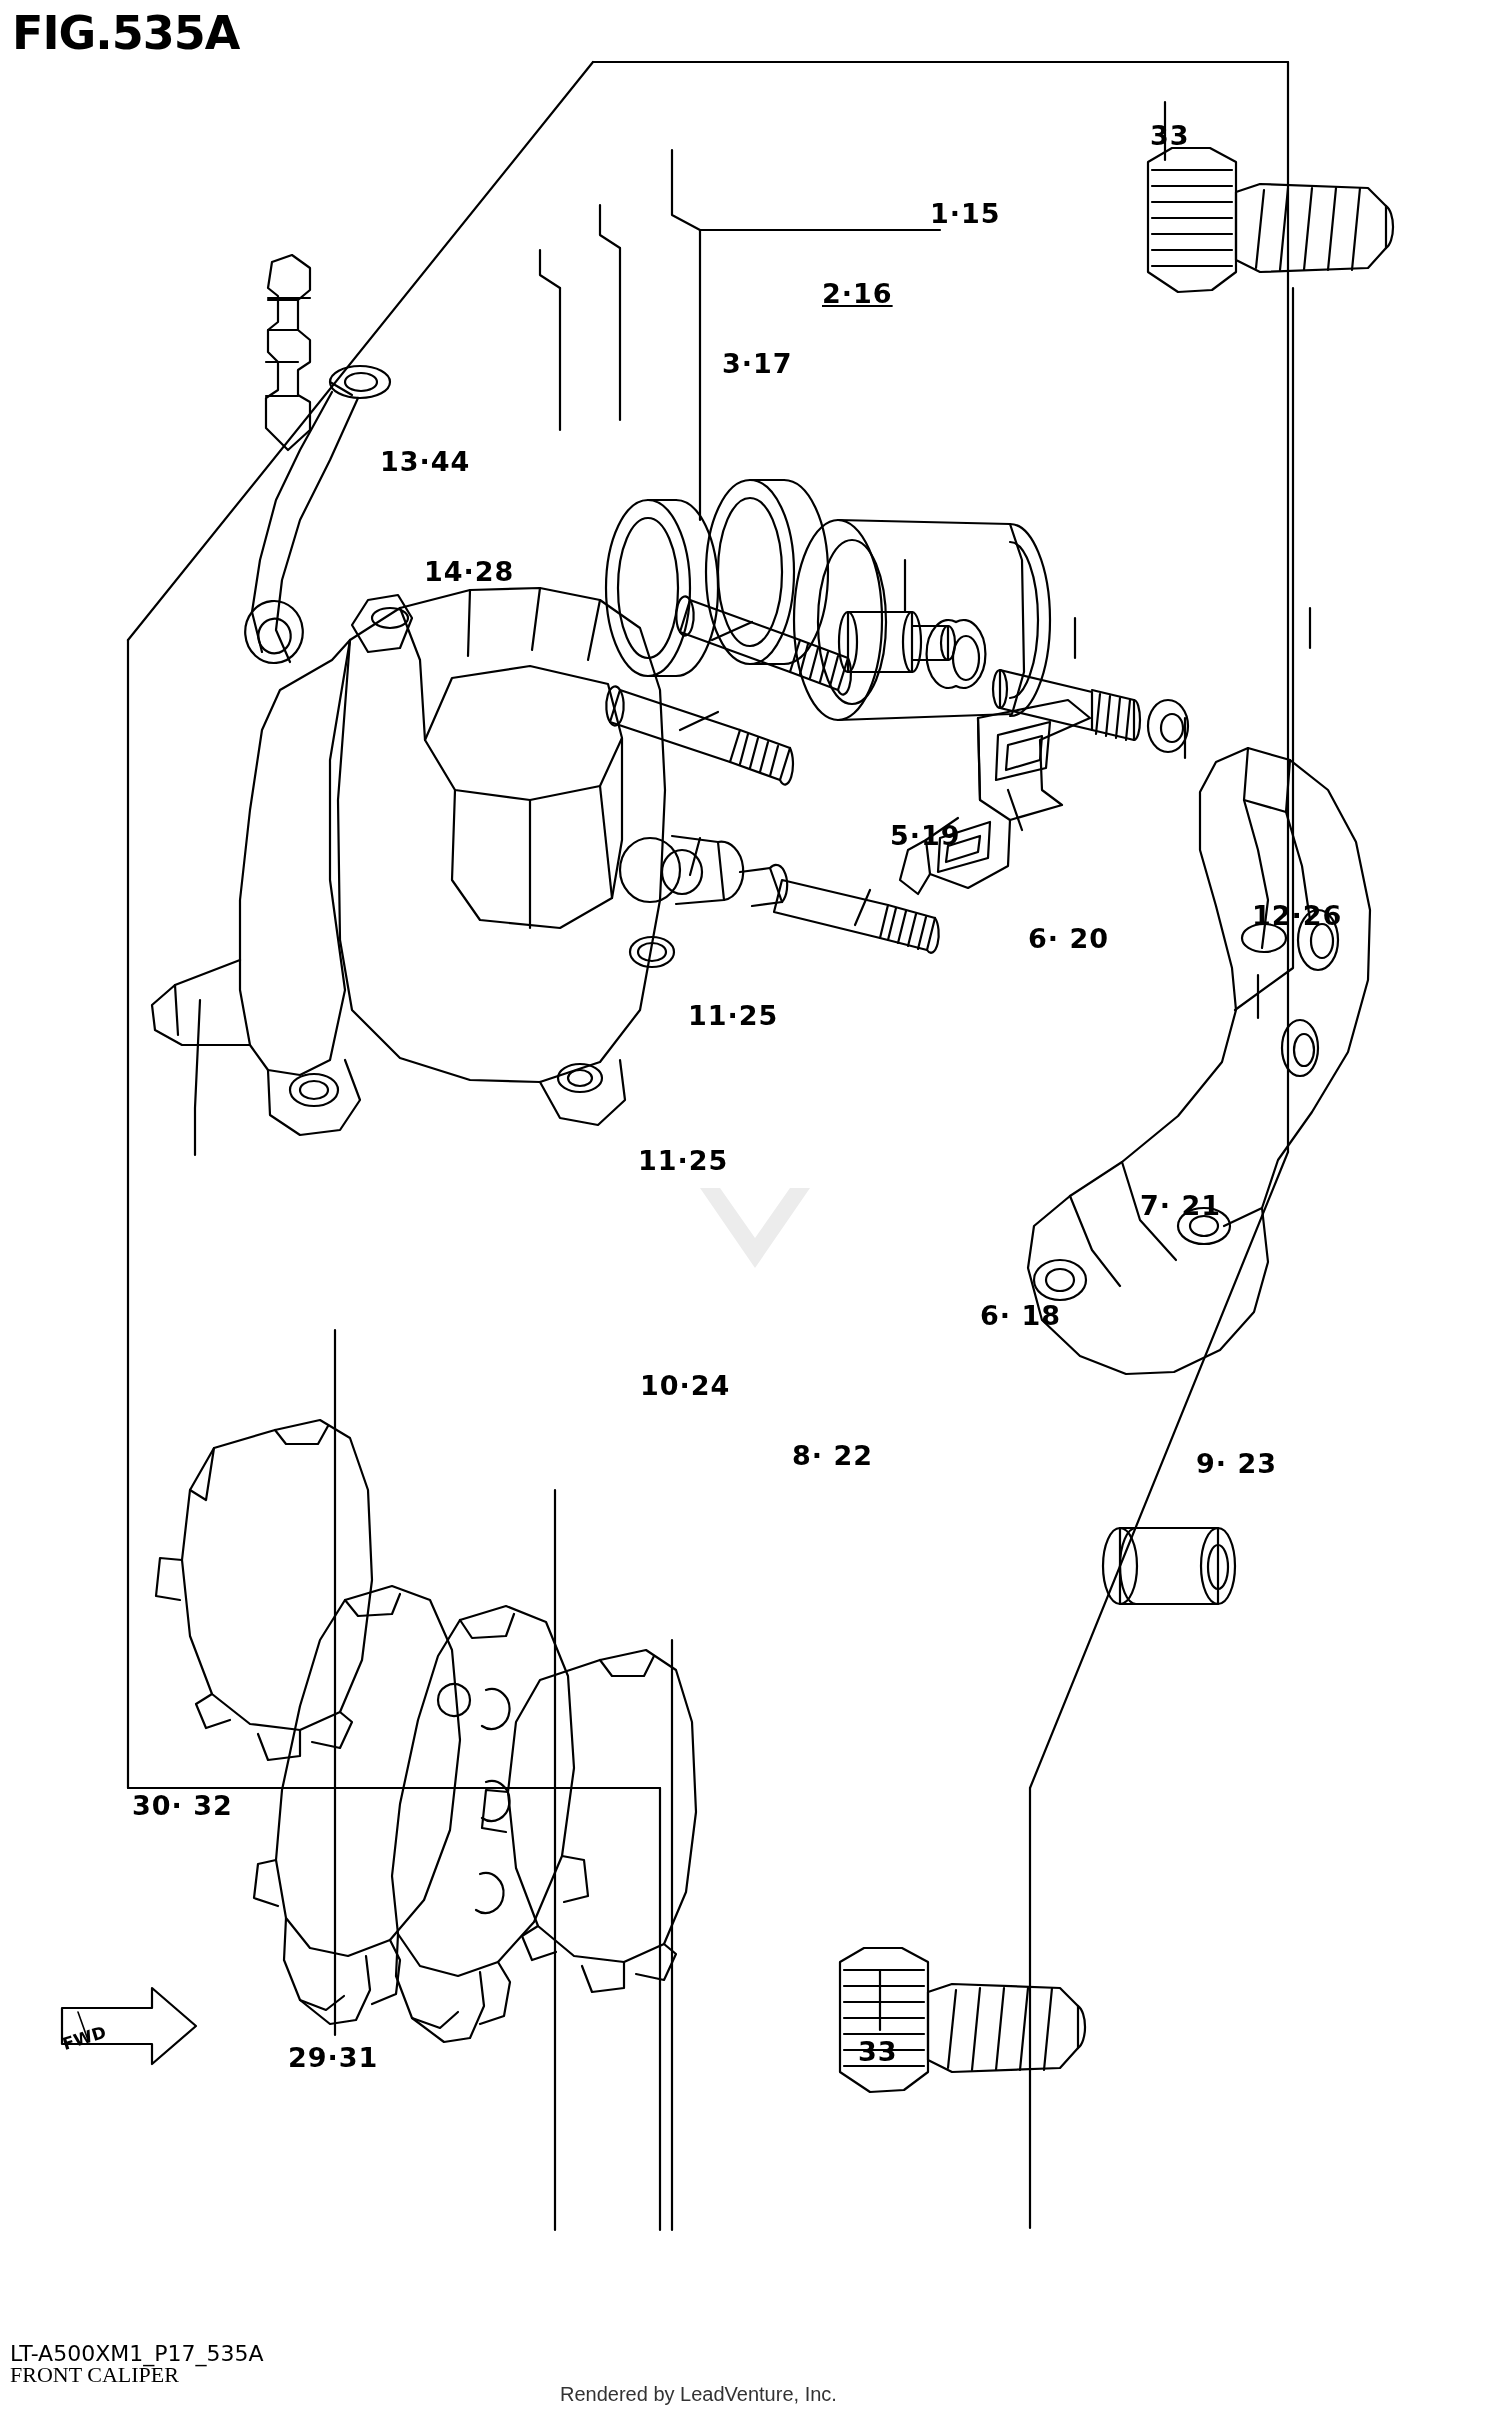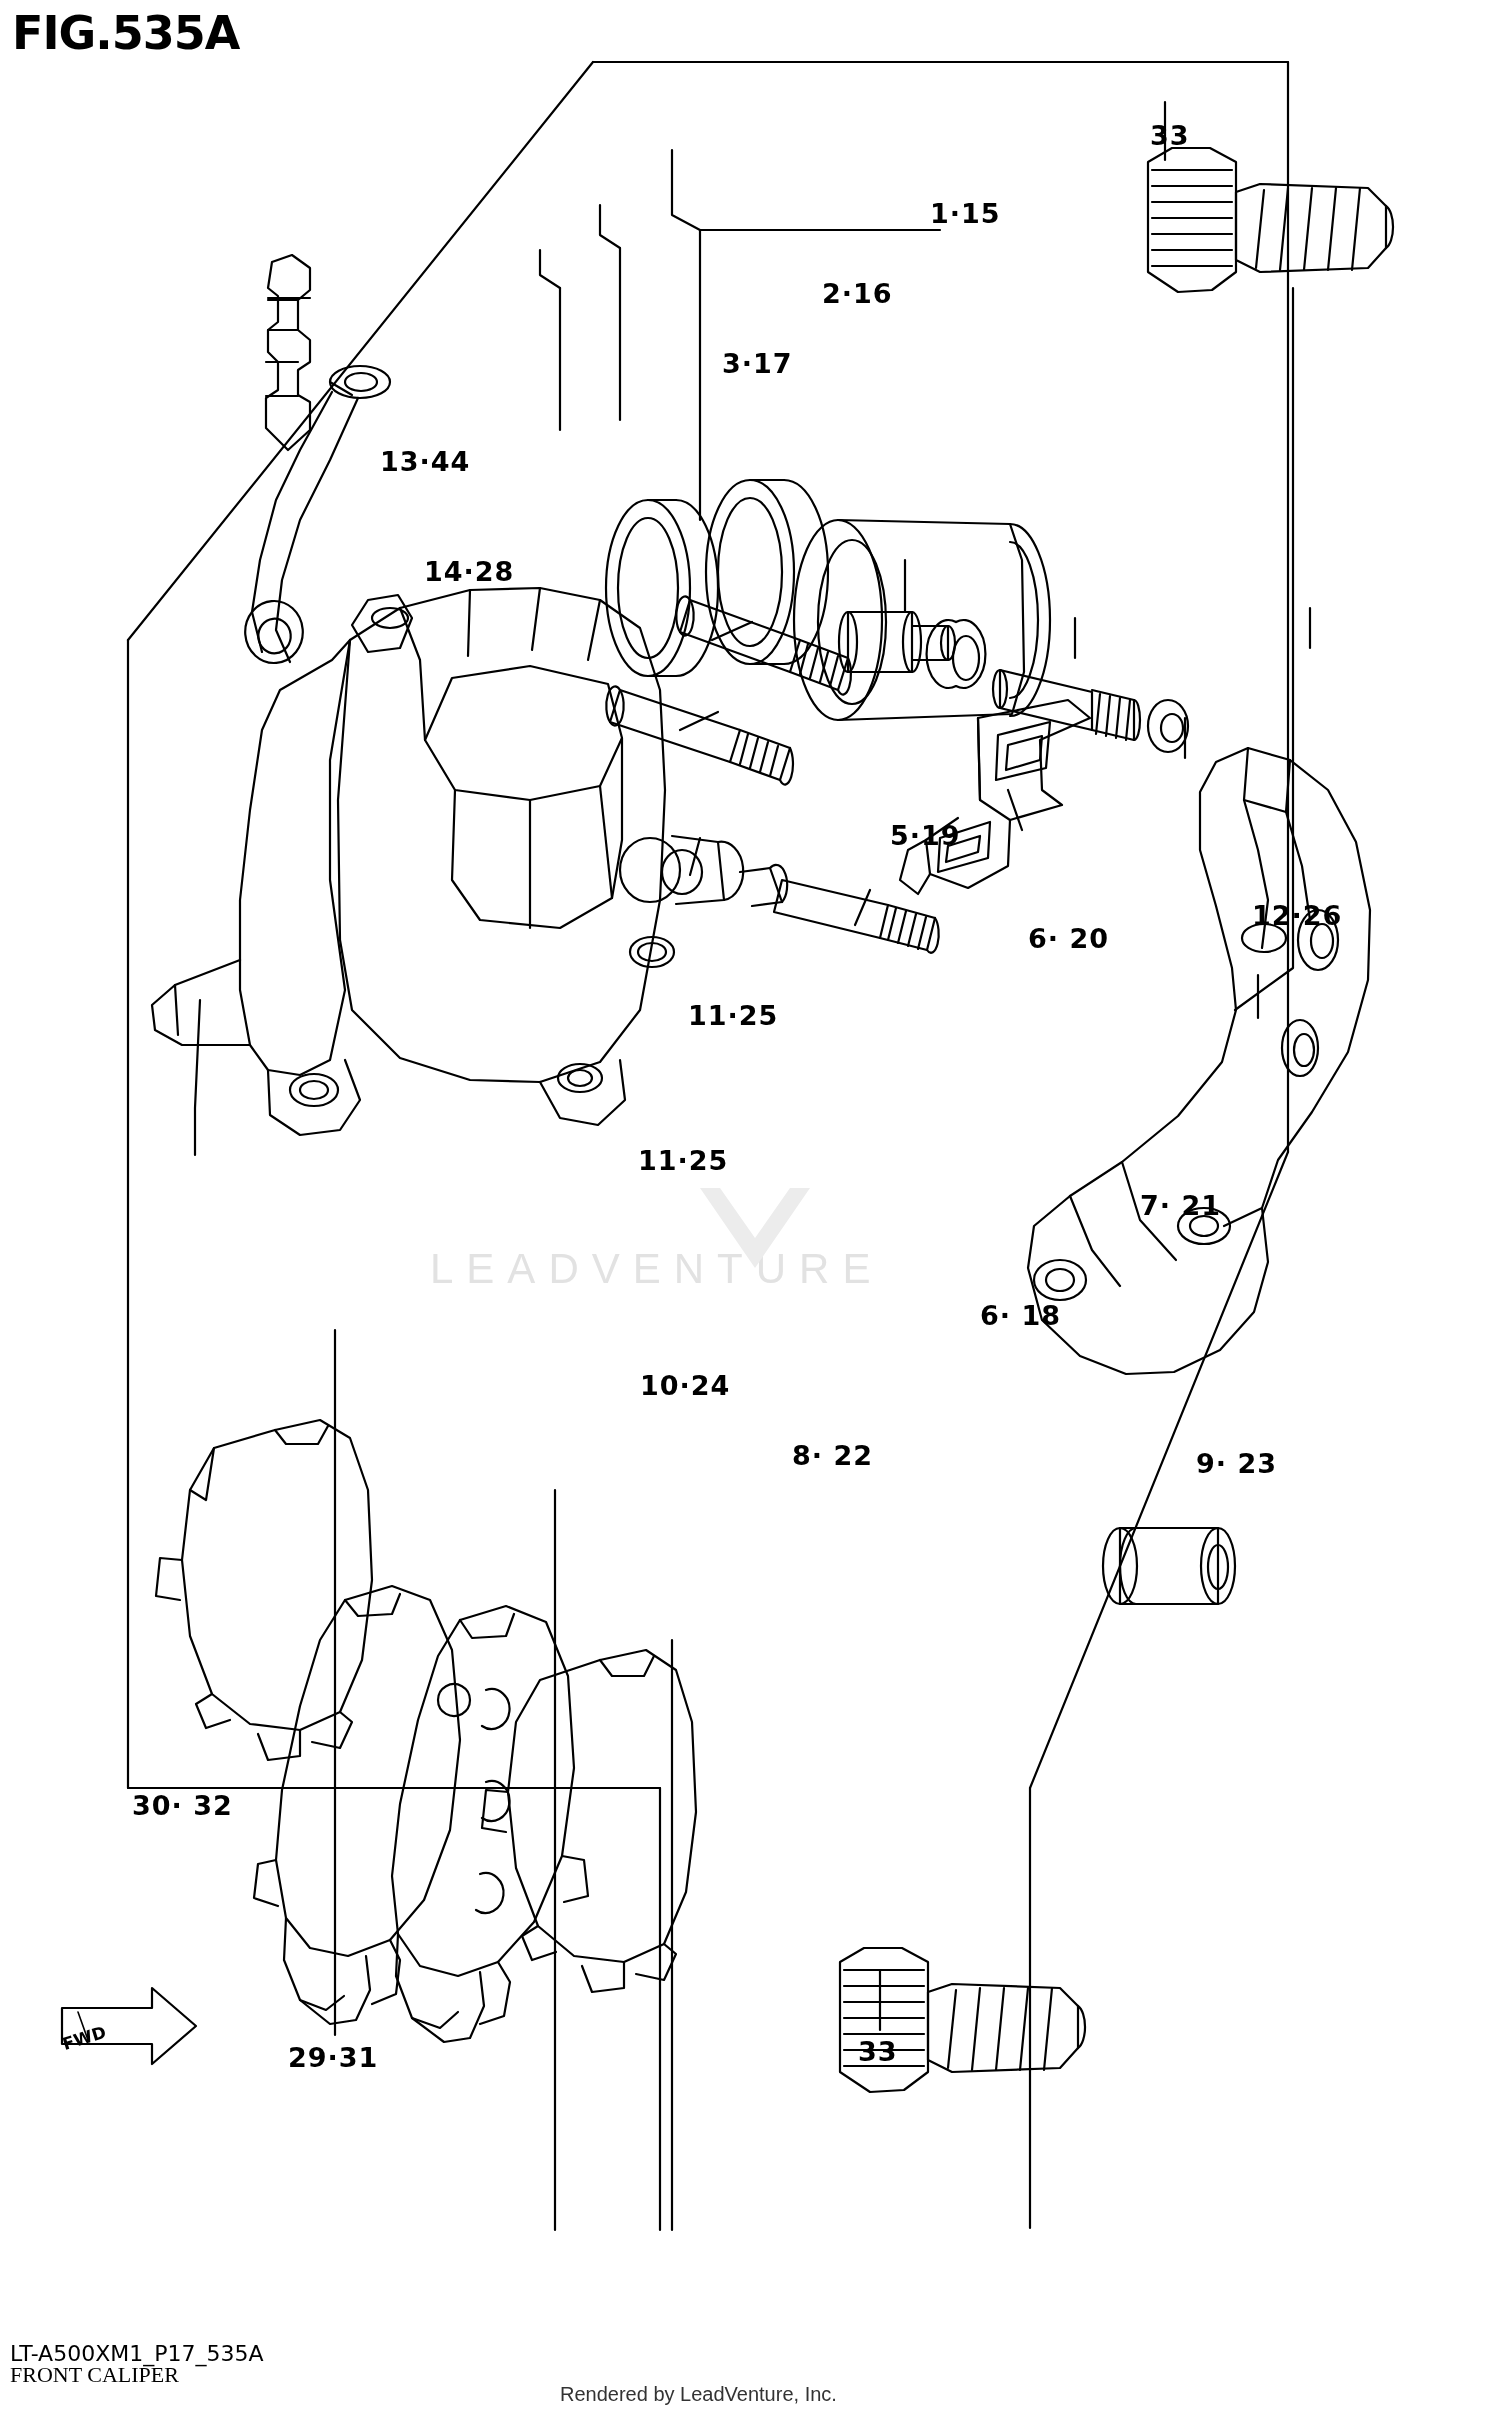--- a/index.html
+++ b/index.html
@@ -99,21 +99,20 @@
     color: #000;
   }
 </style>
 </head>
 <body>
 
 <div id="page" data-name="parts-diagram-page">
 
   <div id="fig-title" data-name="page-title">FIG.535A</div>
 
-  <div id="watermark" data-name="watermark-text">LEADVENTURE</div>
   <svg id="watermark-mark" viewBox="0 0 130 95" data-name="watermark-logo-icon">
     <path d="M10 8 L65 88 L120 8 L100 8 L65 58 L30 8 Z" fill="#ececec"></path>
   </svg>
 
   <svg id="diagram-svg" viewBox="0 0 1500 2416" data-name="exploded-parts-drawing">
     <g fill="none" stroke="#000" stroke-width="2.2" stroke-linejoin="round" stroke-linecap="round">
 
       <path d="M590 63 L1290 63 L1290 1160 L1028 1790 L1028 2230 L660 2230 L660 1790 L128 1790 L128 640 Z" stroke="#000" stroke-width="2.2" fill="none" stroke-dasharray="0" opacity="0"></path>
       <path d="M593 62 L1288 62"></path>
       <path d="M1288 62 L1288 1152"></path>
@@ -356,21 +355,21 @@
       <path d="M1078 2006 a10 22 0 0 1 0 42"></path>
 
       <path d="M62 2008 L152 2008 L152 1988 L196 2026 L152 2064 L152 2044 L62 2044 Z" fill="#fff"></path>
       <path d="M78 2012 L88 2040" stroke-width="1.6"></path>
     </g>
   </svg>
 
   <div id="fwd-label" data-name="fwd-direction-label">FWD</div>
 
   <div class="callout" data-name="callout-1-15" style="left:600px; top:125px;">1·15</div>
-  <div class="callout" data-name="callout-2-16" style="left:528px; top:180px;">2·16</div>
+  <div class="callout" data-name="callout-2-16" style="left:528px; top:180px;text-decoration:underline;">2·16</div>
   <div class="callout" data-name="callout-3-17" style="left:467px; top:225px;">3·17</div>
   <div class="callout" data-name="callout-33-top" style="left:1142px; top:75px;">33</div>
   <div class="callout" data-name="callout-13-27" style="left:243px; top:285px;">13·44</div>
   <div class="callout" data-name="callout-14-28" style="left:270px; top:358px;">14·28</div>
   <div class="callout" data-name="callout-5-19" style="left:880px; top:828px;">5·19</div>
   <div class="callout" data-name="callout-6-20" style="left:1032px; top:915px;margin-top:15px;">6· 20</div>
   <div class="callout" data-name="callout-12-26" style="left:1258px; top:900px;">12·26</div>
   <div class="callout" data-name="callout-11-25-upper" style="left:690px; top:1010px;">11·25</div>
   <div class="callout" data-name="callout-11-25-lower" style="left:640px; top:1150px;">11·25</div>
   <div class="callout" data-name="callout-7-21" style="left:1142px; top:1190px;">7· 21</div>

